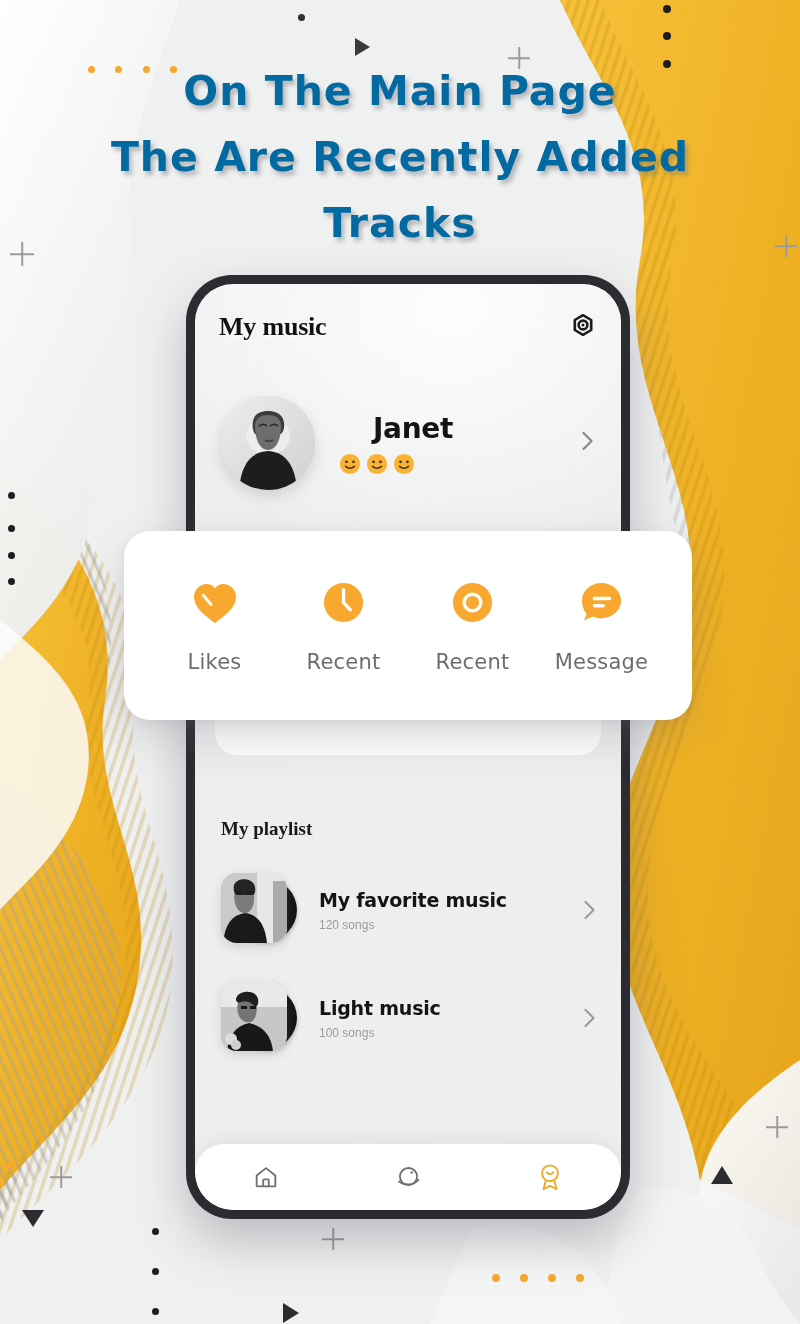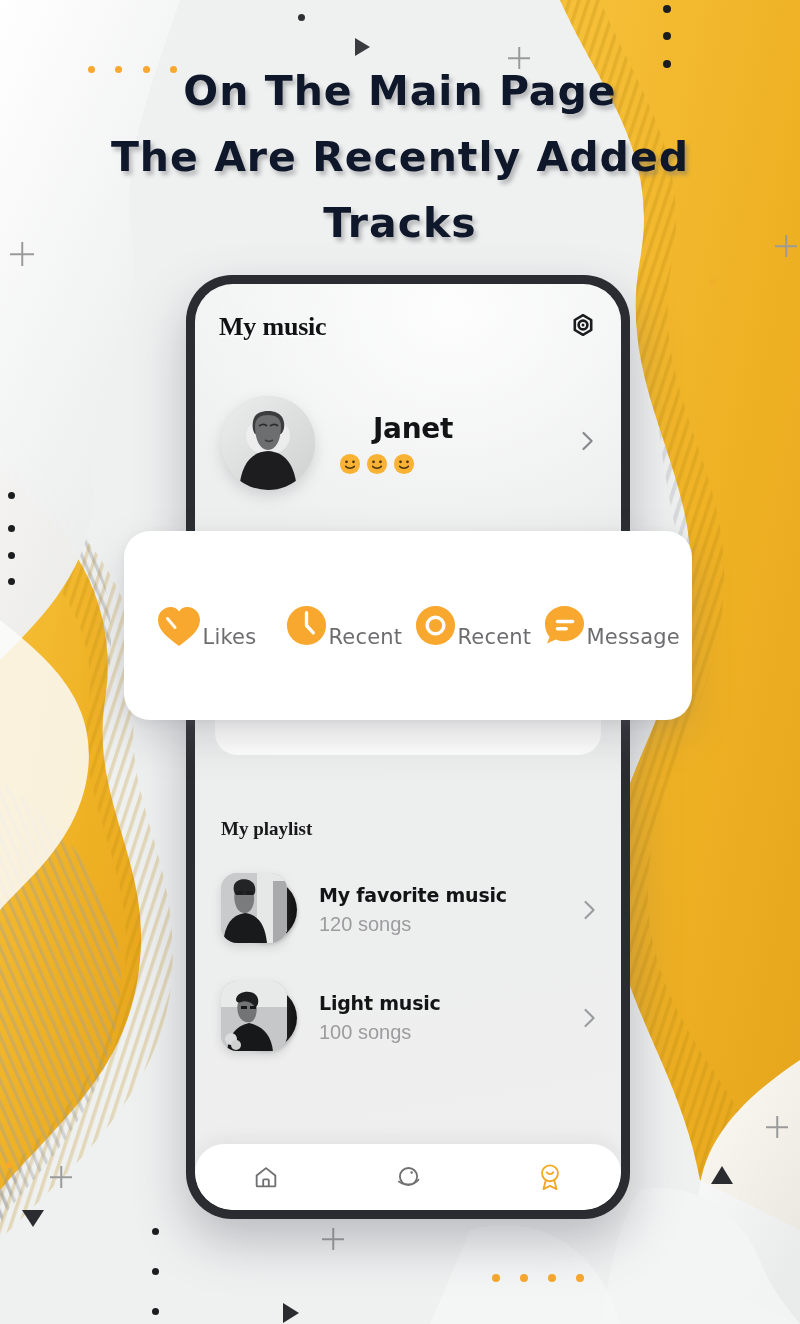--- a/index.html
+++ b/index.html
@@ -28,21 +28,21 @@
 
   
   .headline {
     position:absolute; left:0; top:58px; width:800px;
     text-align:center;
     font-family:"DejaVu Sans", sans-serif;
     font-weight:bold;
     font-size:41px;
     line-height:66px;
     letter-spacing:1.0px;
-    color:#0f172a;
+    color:#0369a1;
     text-shadow:3px 4px 4px rgba(110,110,115,0.45);
     z-index:6;
   }
   .headline span { display:block; }
 
   
   .phone {
     position:absolute; left:186px; top:275px;
     width:444px; height:944px;
     background:#2a2c31;
@@ -138,21 +138,21 @@
     border-radius:16px; overflow:hidden; background:#cfcfcf;
     box-shadow:0 4px 10px rgba(120,120,125,0.25);
   }
   .pl-img svg { display:block; width:66px; height:70px; }
   .pl-text { margin-left:24px; flex:1 1 auto; }
   .pl-name {
     font-family:"DejaVu Sans", sans-serif;
     font-weight:bold; font-size:19px; color:#131416; letter-spacing:-0.2px;
   }
   .pl-count {
-    margin-top:7px; font-size:20px; color:#9c9c9f;
+    margin-top:7px; font-size:12px; color:#9c9c9f;
   }
 
   
   .bottom-nav {
     position:absolute; left:0; bottom:0; width:100%; height:66px;
     background:#ffffff;
     border-radius:30px 30px 38px 38px;
     display:flex; align-items:center; justify-content:space-around;
     box-shadow:0 -5px 16px rgba(150,150,155,0.14);
   }
@@ -163,21 +163,21 @@
     position:absolute; left:124px; top:531px;
     width:568px; height:189px;
     background:#ffffff;
     border-radius:26px;
     box-shadow:0 18px 40px rgba(110,110,120,0.22), 0 3px 10px rgba(110,110,120,0.10);
     display:flex; align-items:center; justify-content:space-around;
     padding:0 26px;
     z-index:9;
   }
   .qa {
-    display:flex; flex-direction:row; align-items:center; cursor:pointer;
+    display:flex; flex-direction:column; align-items:center; cursor:pointer;
     width:120px;
   }
   .qa-icon { height:50px; display:flex; align-items:center; justify-content:center; }
   .qa-label {
     margin-top:22px;
     font-family:"DejaVu Sans", sans-serif;
     font-size:21px; color:#6d6d70; letter-spacing:0.2px;
   }
 </style>
 </head>

